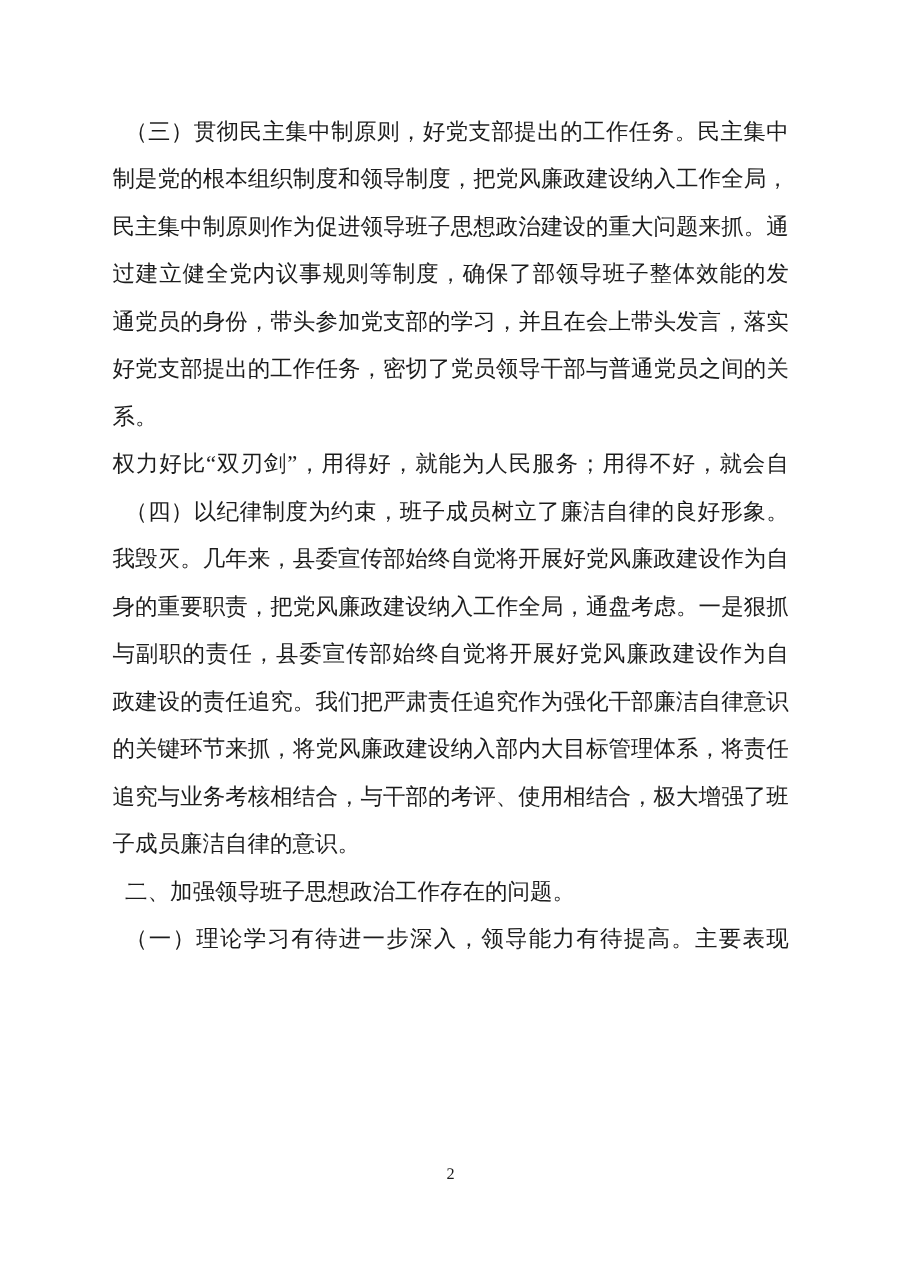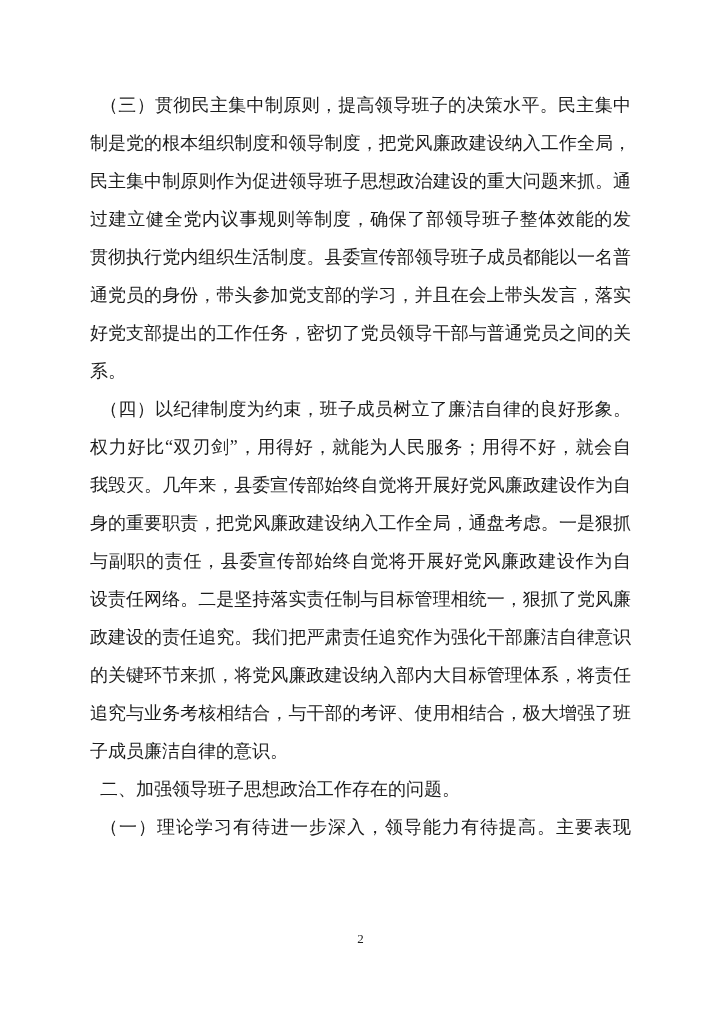--- a/index.html
+++ b/index.html
@@ -49,34 +49,32 @@
     font-size: 13px;
     line-height: 18px;
     color: #1c1c1c;
   }
 </style>
 </head>
 <body>
 
 <div class="page">
   <div class="textblock">
-    <div class="line indent">（三）贯彻民主集中制原则，提高领导班子的决策水平。民主集中</div>
+    <div class="line indent">（三）贯彻民主集中制原则，好党支部提出的工作任务。民主集中</div>
     <div class="line">制是党的根本组织制度和领导制度，把党风廉政建设纳入工作全局，</div>
     <div class="line">民主集中制原则作为促进领导班子思想政治建设的重大问题来抓。通</div>
     <div class="line">过建立健全党内议事规则等制度，确保了部领导班子整体效能的发挥。</div>
-    <div class="line">贯彻执行党内组织生活制度。县委宣传部领导班子成员都能以一名普</div>
     <div class="line">通党员的身份，带头参加党支部的学习，并且在会上带头发言，落实</div>
     <div class="line">好党支部提出的工作任务，密切了党员领导干部与普通党员之间的关</div>
     <div class="line end">系。</div>
+    <div class="line">权力好比“双刃剑”，用得好，就能为人民服务；用得不好，就会自</div>
     <div class="line indent">（四）以纪律制度为约束，班子成员树立了廉洁自律的良好形象。</div>
-    <div class="line">权力好比“双刃剑”，用得好，就能为人民服务；用得不好，就会自</div>
     <div class="line">我毁灭。几年来，县委宣传部始终自觉将开展好党风廉政建设作为自</div>
     <div class="line">身的重要职责，把党风廉政建设纳入工作全局，通盘考虑。一是狠抓</div>
     <div class="line">与副职的责任，县委宣传部始终自觉将开展好党风廉政建设作为自</div>
-    <div class="line">设责任网络。二是坚持落实责任制与目标管理相统一，狠抓了党风廉</div>
     <div class="line">政建设的责任追究。我们把严肃责任追究作为强化干部廉洁自律意识</div>
     <div class="line">的关键环节来抓，将党风廉政建设纳入部内大目标管理体系，将责任</div>
     <div class="line">追究与业务考核相结合，与干部的考评、使用相结合，极大增强了班</div>
     <div class="line end">子成员廉洁自律的意识。</div>
     <div class="line end indent">二、加强领导班子思想政治工作存在的问题。</div>
     <div class="line indent">（一）理论学习有待进一步深入，领导能力有待提高。主要表现在：</div>
   </div>
   <div class="footer">2</div>
 </div>
 

